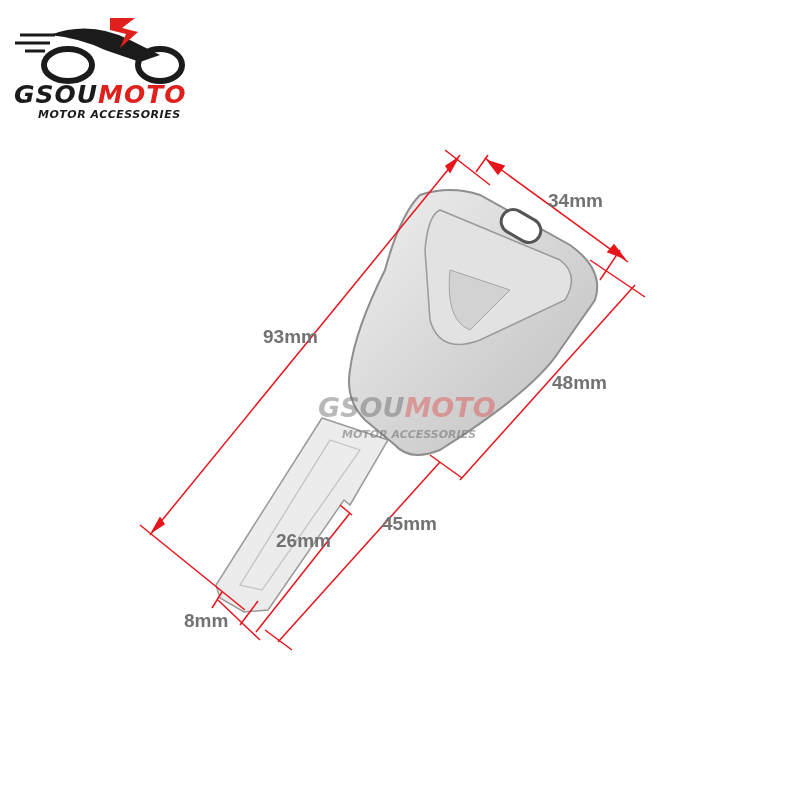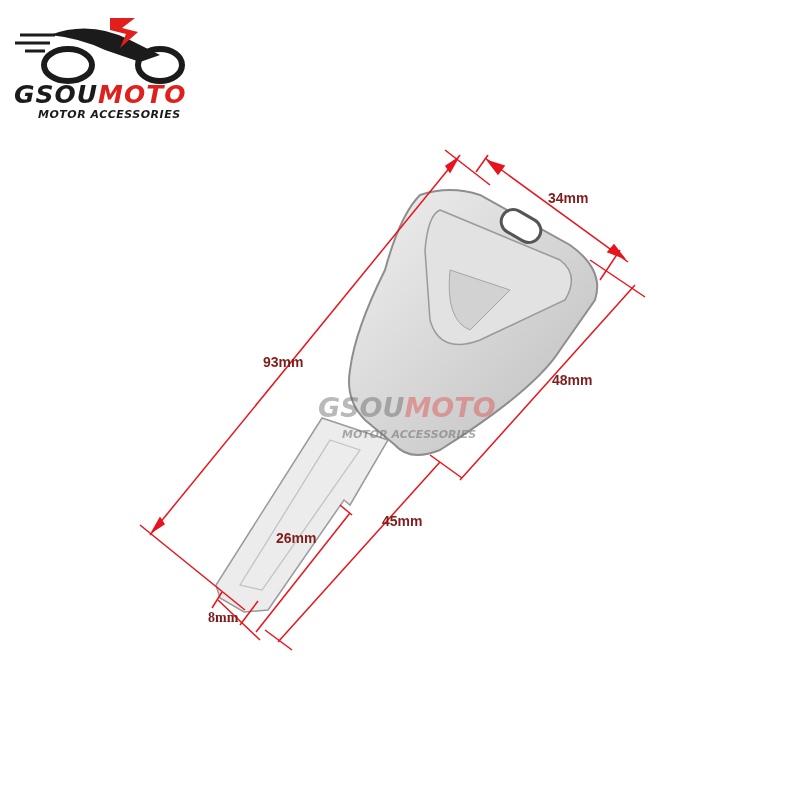--- a/index.html
+++ b/index.html
@@ -3,21 +3,21 @@
 <meta charset="utf-8">
 <style>
   html,body{margin:0;padding:0;background:#fff;}
   body{width:800px;height:800px;position:relative;overflow:hidden;font-family:"Liberation Sans",sans-serif;}
   .logo{position:absolute;left:10px;top:10px;width:200px;height:110px;}
   .logo-text{position:absolute;left:14px;top:80px;font-family:"DejaVu Sans",sans-serif;font-weight:bold;font-style:italic;font-size:25px;letter-spacing:1px;}
   .logo-text .a{color:#1b1b1b;}
   .logo-text .b{color:#e0201c;}
   .logo-sub{position:absolute;left:38px;top:108px;font-family:"DejaVu Sans",sans-serif;font-weight:bold;font-style:italic;font-size:11px;color:#1b1b1b;letter-spacing:.5px;}
   svg.main{position:absolute;left:0;top:0;}
-  .dim{position:absolute;color:#7f1d1d;font-weight:bold;font-size:14px;font-family:"Liberation Sans",sans-serif;}
+  .dim{position:absolute;color:#737373;font-weight:bold;font-size:19px;font-family:"Liberation Sans",sans-serif;}
   .wm{position:absolute;left:318px;top:392px;font-family:"DejaVu Sans",sans-serif;font-weight:bold;font-style:italic;font-size:27px;opacity:.45;}
   .wm .a{color:#666;} .wm .b{color:#e05050;}
   .wm-sub{position:absolute;left:342px;top:428px;font-family:"DejaVu Sans",sans-serif;font-weight:bold;font-style:italic;font-size:11px;color:#777;opacity:.6;}
 </style>
 </head>
 <body>
 
 <div class="logo">
   <svg width="200" height="80" viewBox="0 0 200 80">
     <g fill="none" stroke="#1b1b1b" stroke-width="6">
@@ -82,18 +82,18 @@
     <line x1="212" y1="608" x2="222" y2="592"></line>
     <line x1="240" y1="625" x2="258" y2="601"></line>
   </g>
 </svg>
 
 <div class="wm">
   <span class="a">GSOU</span><span class="b">MOTO</span>
 </div>
 <div class="wm-sub">MOTOR ACCESSORIES</div>
 
-<div class="dim" style="left:263px;top:326px;margin-top:28px;">93mm</div>
+<div class="dim" style="left:263px;top:326px;">93mm</div>
 <div class="dim" style="left:548px;top:190px;">34mm</div>
 <div class="dim" style="left:552px;top:372px;">48mm</div>
 <div class="dim" style="left:382px;top:513px;">45mm</div>
 <div class="dim" style="left:276px;top:530px;">26mm</div>
-<div class="dim" style="left:208px;top:610px;font-family:Liberation Serif, serif;">8mm</div>
+<div class="dim" style="left:184px;top:610px;">8mm</div>
 
 </body></html>

